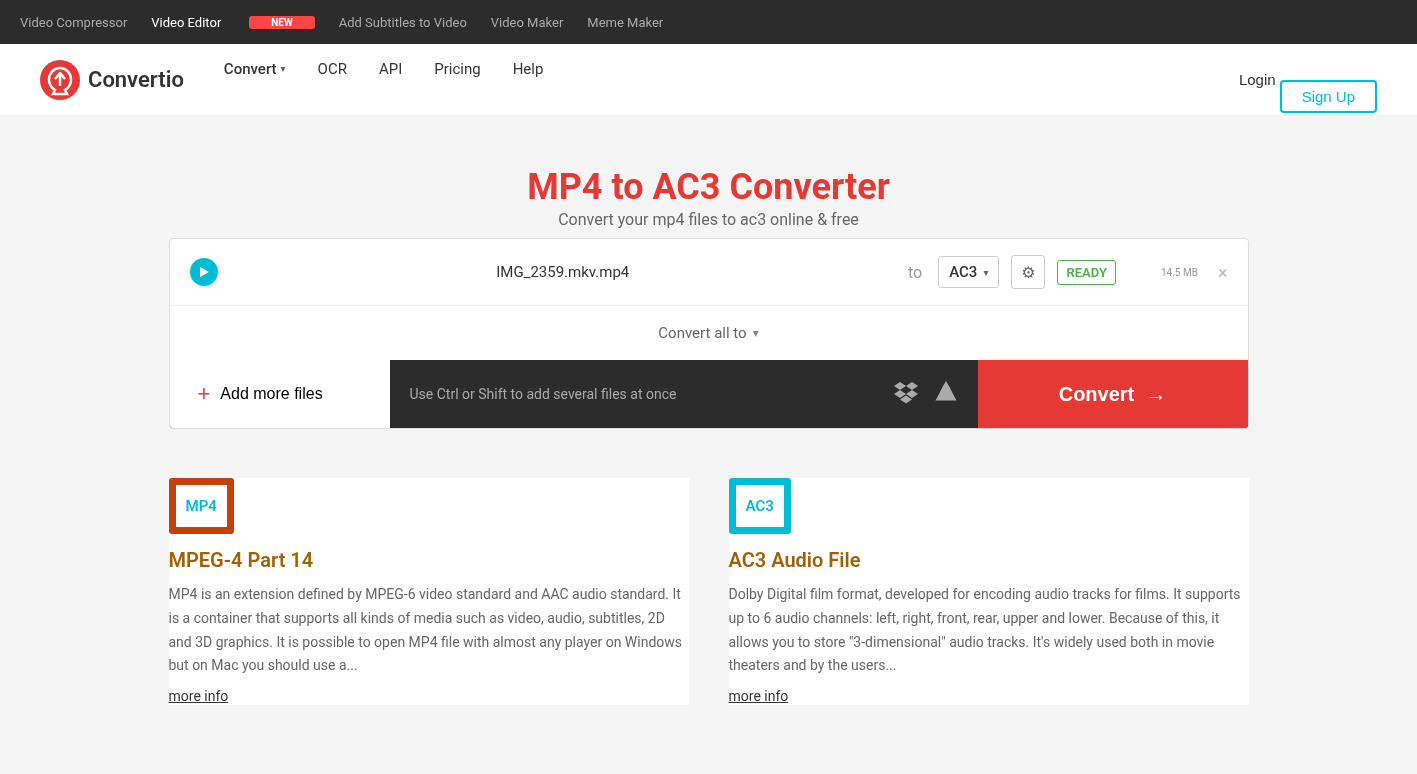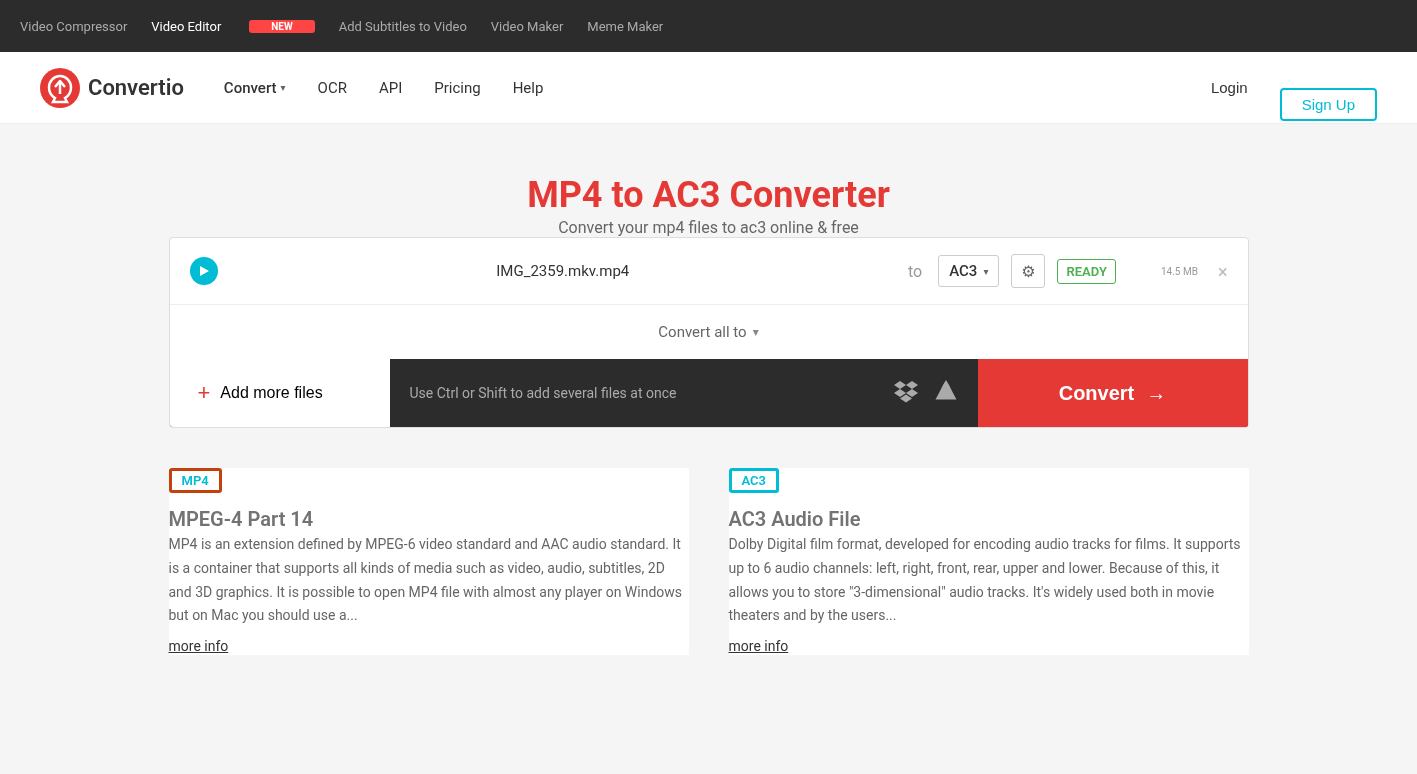--- a/index.html
+++ b/index.html
@@ -2,21 +2,21 @@
 <html><head>
   <meta charset="utf-8">
   <style>
     * { margin: 0; padding: 0; box-sizing: border-box; }
     body { font-family: -apple-system, BlinkMacSystemFont, 'Segoe UI', Roboto, sans-serif; background: #f5f5f5; color: #333; }
 
     
     .top-bar {
       background: #2c2c2c;
       padding: 0 20px;
-      height: 52px;
+      height: 44px;
       display: flex;
       align-items: center;
       gap: 24px;
     }
     .top-bar-item {
       color: #aaa;
       font-size: 13px;
       cursor: pointer;
       text-decoration: none;
     }
@@ -39,21 +39,21 @@
       background: #fff;
       height: 72px;
       display: flex;
       align-items: center;
       padding: 0 40px;
       border-bottom: 1px solid #eee;
       justify-content: space-between;
     }
     .nav-left {
       display: flex;
-      align-items: center;
+      align-items: flex-start;
       gap: 40px;
     }
     .logo {
       display: flex;
       align-items: center;
       gap: 8px;
       text-decoration: none;
     }
     .logo-icon {
       width: 40px;
@@ -81,21 +81,21 @@
     .nav-link.convert-link {
       font-weight: 500;
     }
     .chevron-down {
       font-size: 10px;
       color: #666;
     }
     .nav-right {
       display: flex;
       align-items: center;
-      gap: 32px;
+      gap: 4px;
     }
     .login-btn {
       color: #333;
       font-size: 15px;
       cursor: pointer;
       background: none;
       border: none;
     }
     .signup-btn {
       color: #00bcd4;
@@ -121,21 +121,21 @@
       margin-bottom: 2px;
     }
     .hero-subtitle {
       font-size: 16px;
       color: #666;
     }
 
     
     .converter-container {
       max-width: 1080px;
-      margin: 0 auto;
+      margin: 9px auto;
       background: #fff;
       border-radius: 4px;
       border: 1px solid #ddd;
       overflow: hidden;
     }
 
     
     .file-row {
       display: flex;
       align-items: center;
@@ -307,37 +307,37 @@
       display: grid;
       grid-template-columns: 1fr 1fr;
       gap: 40px;
       padding: 40px 0 40px;
     }
     .info-card {
       background: #fff;
     }
     .format-badge {
       display: inline-block;
-      border: 3px solid #c2410c;
+      border: 7px solid #c2410c;
       color: #00bcd4;
       border-radius: 3px;
-      padding: 2px 10px;
-      font-size: 13px;
+      padding: 12px 10px;
+      font-size: 15px;
       font-weight: 600;
       margin-bottom: 14px;
     }
     .format-badge.ac3 {
       border-color: #00bcd4;
       color: #00bcd4;
     }
     .info-title {
       font-size: 20px;
       font-weight: 600;
-      color: #737373;
-      margin-bottom: 2px;
+      color: #a16207;
+      margin-bottom: 11px;
     }
     .info-text {
       font-size: 14px;
       color: #666;
       line-height: 1.7;
     }
     .more-info-link {
       color: #333;
       font-size: 14px;
       text-decoration: underline;

